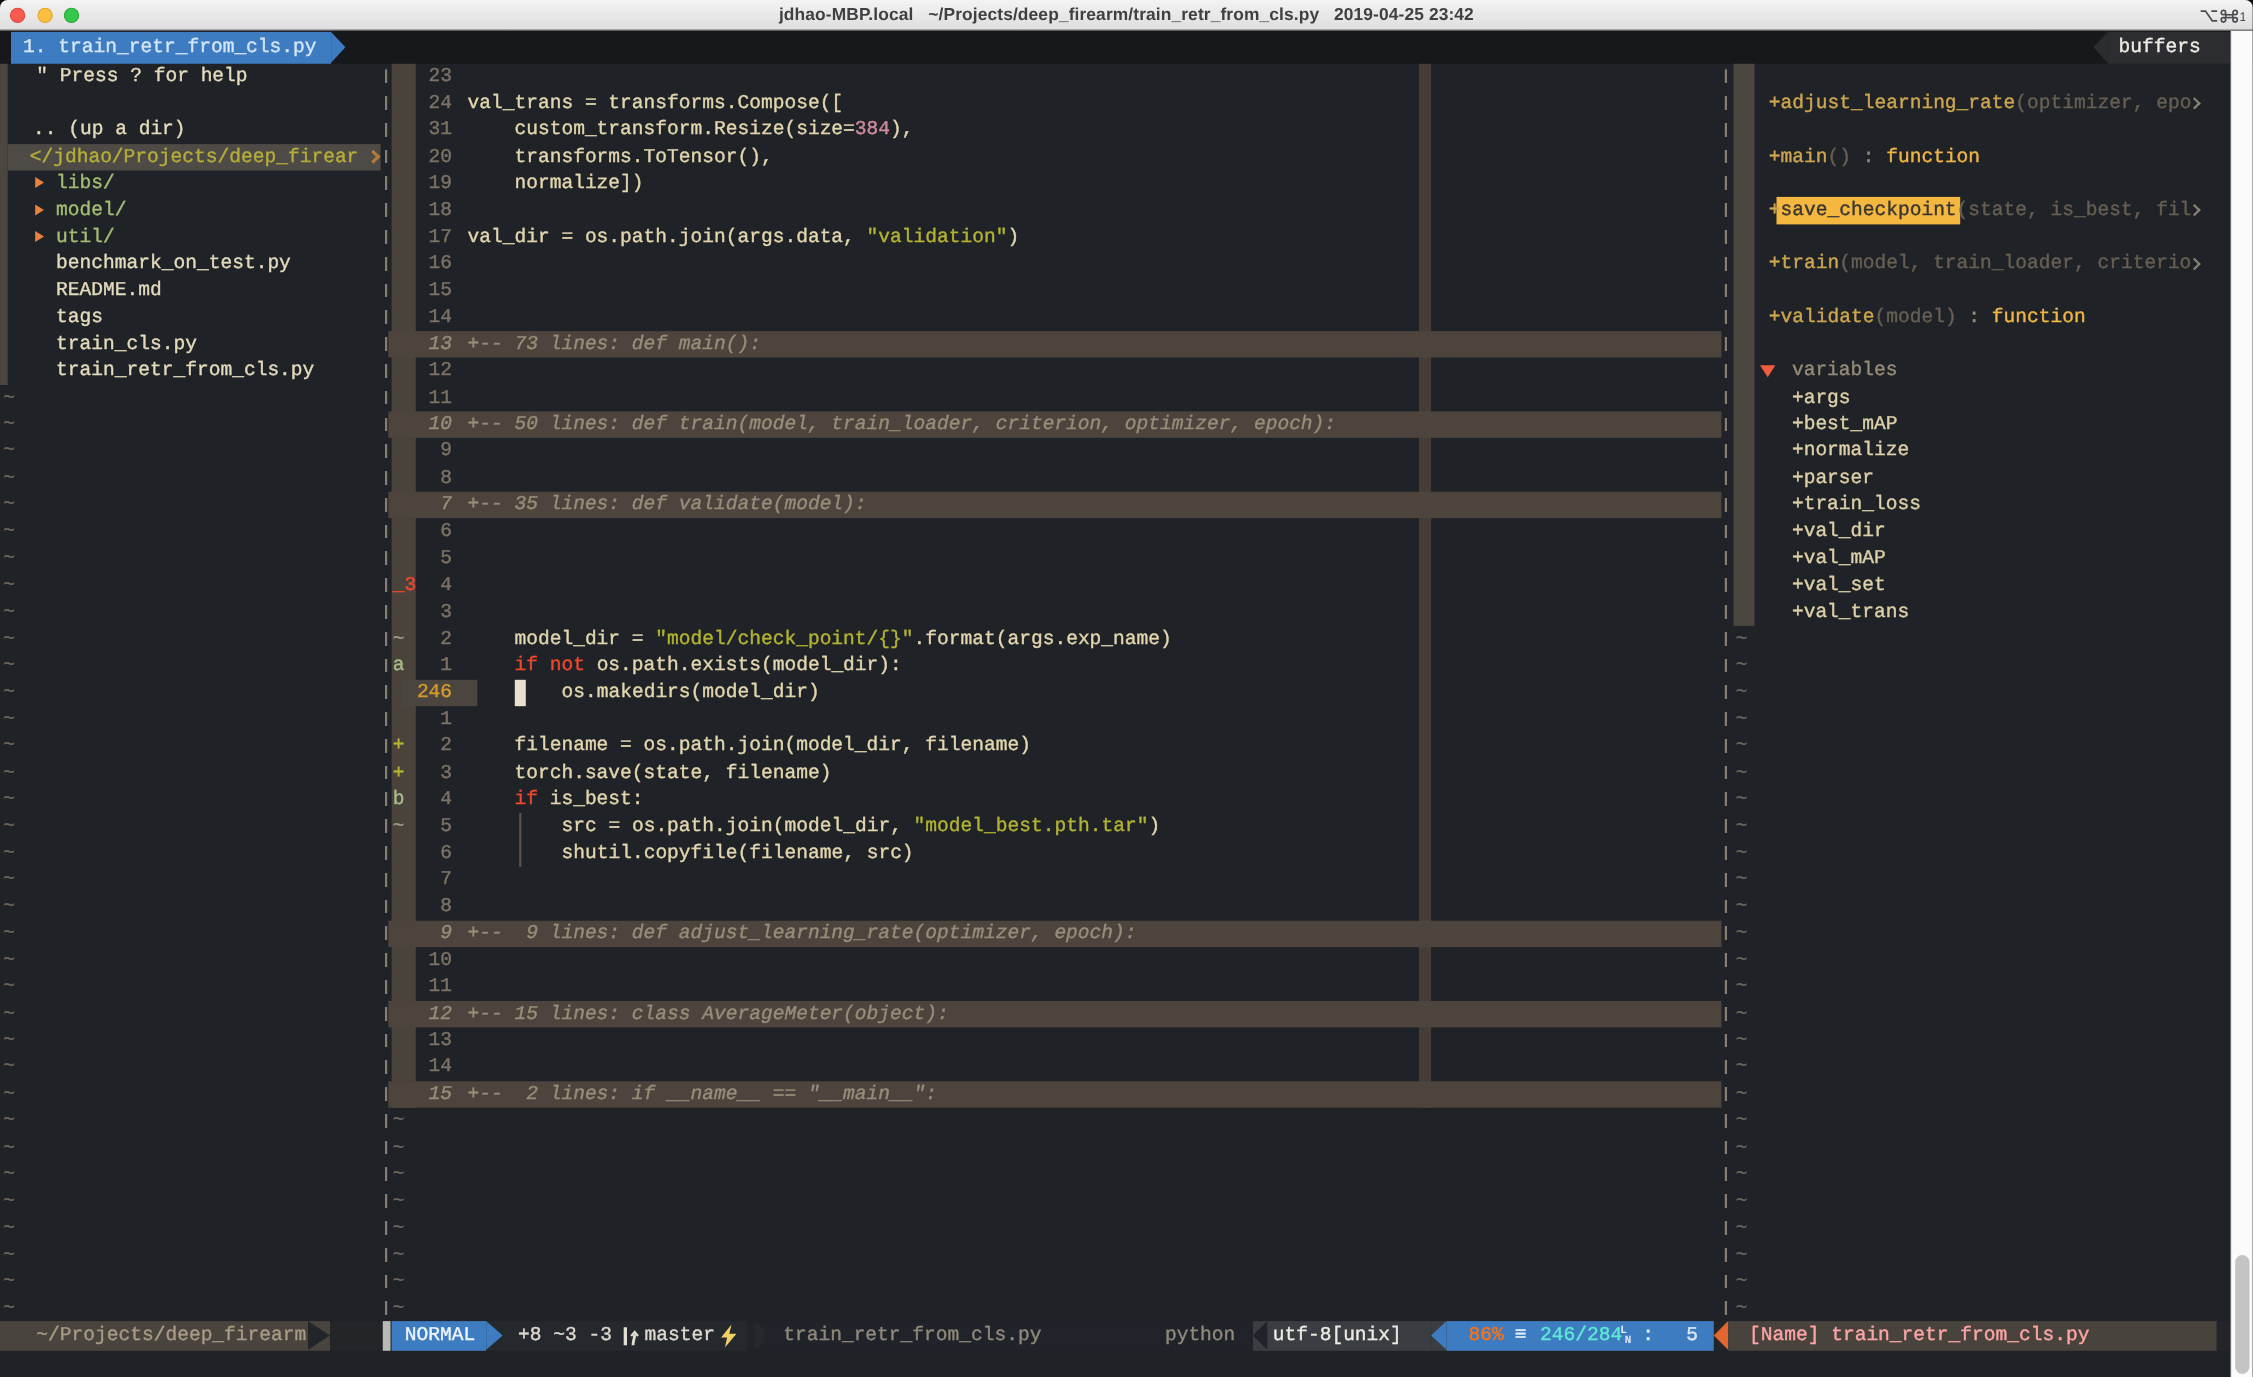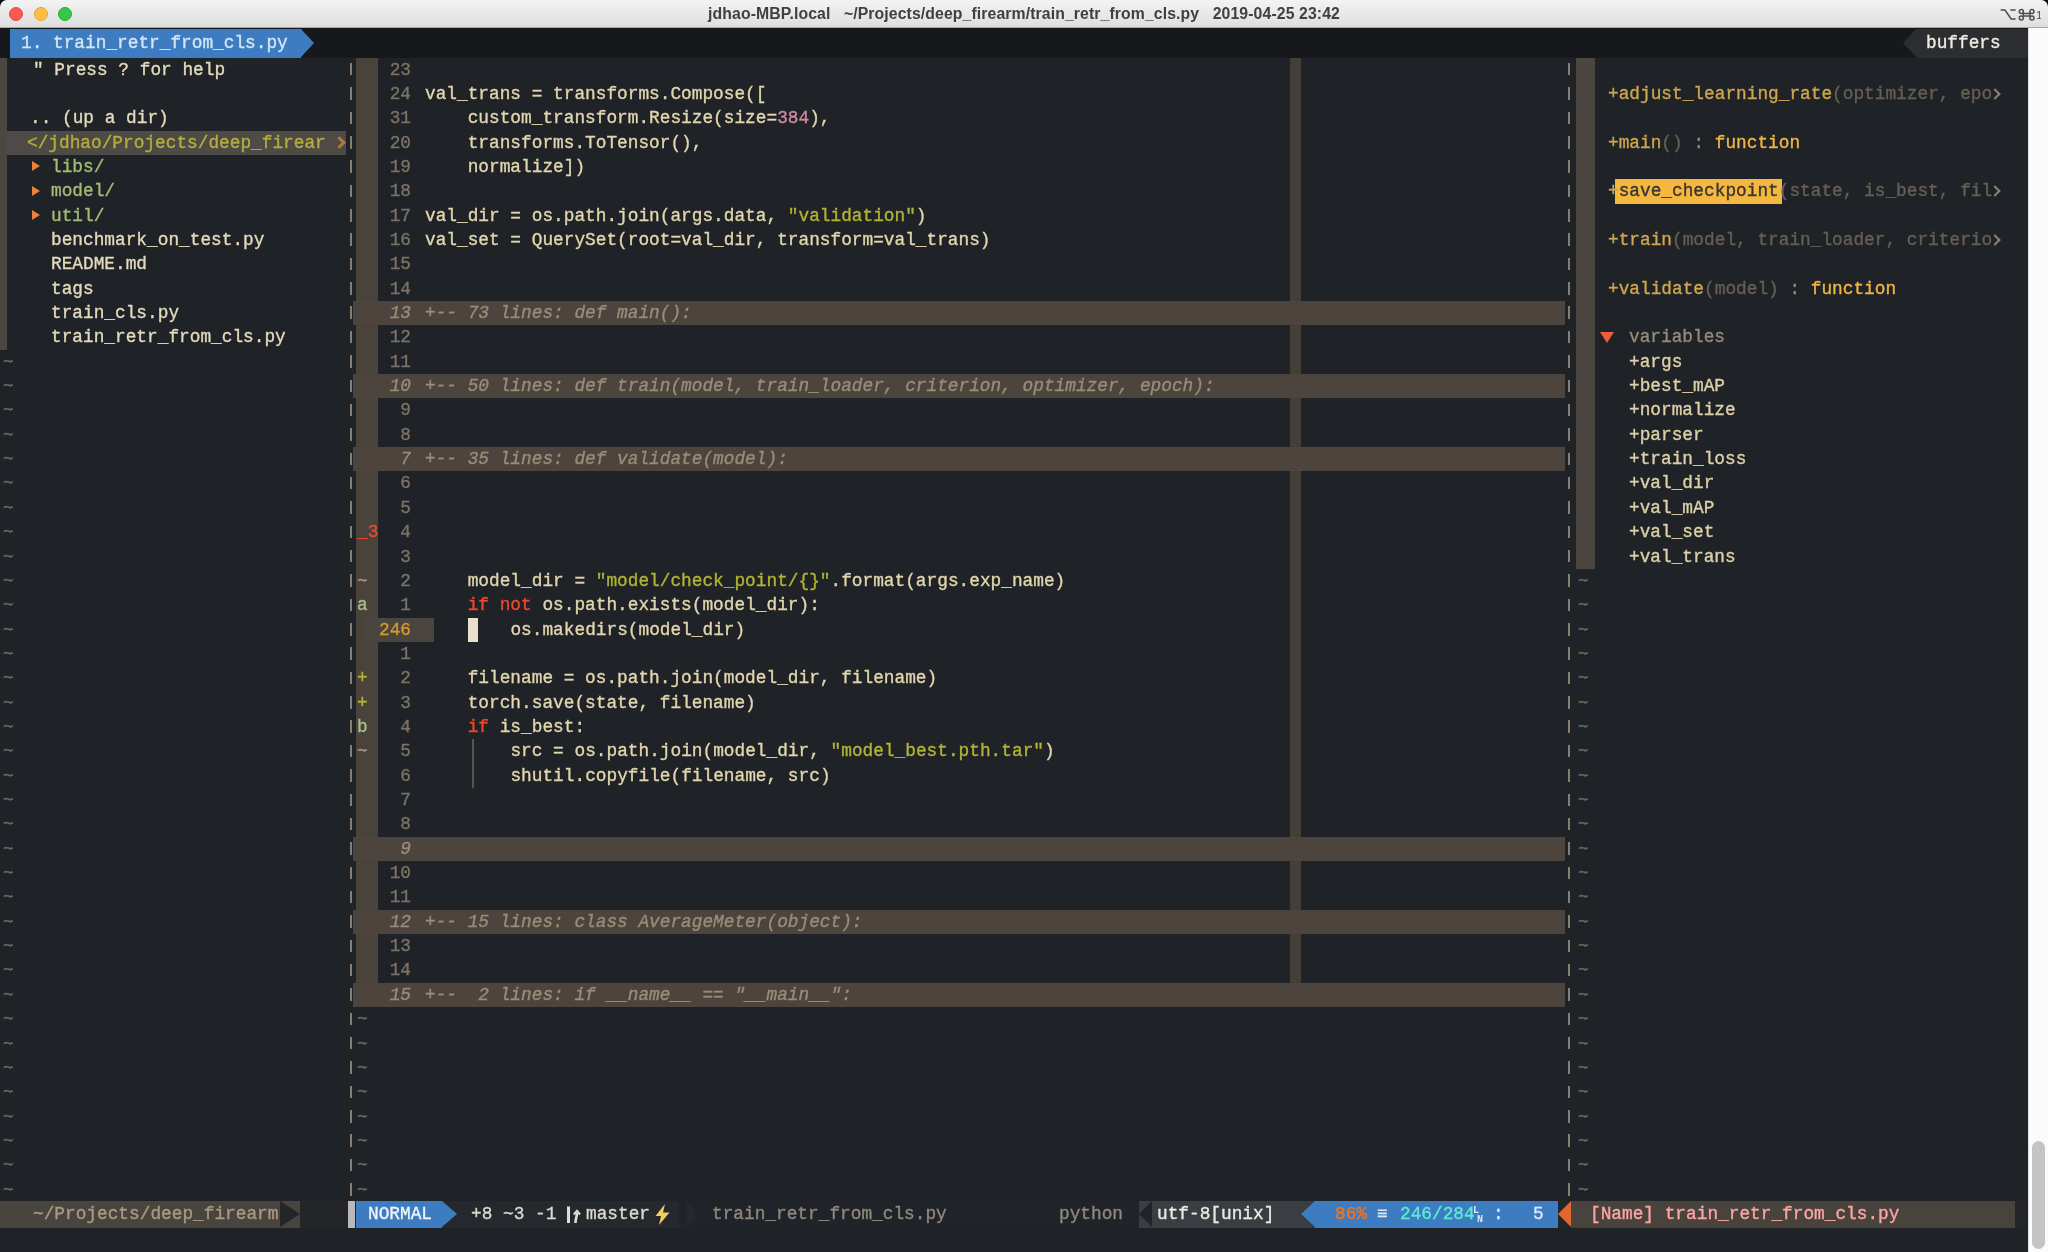--- a/index.html
+++ b/index.html
@@ -117,21 +117,20 @@
 <span class="t num" style="top:106.2px">31</span>
 <span class="t " style="left:425.0px;top:106.2px">    custom_transform.Resize(size=<span class="pk">384</span>),</span>
 <span class="t num" style="top:130.55px">20</span>
 <span class="t " style="left:425.0px;top:130.55px">    transforms.ToTensor(),</span>
 <span class="t num" style="top:154.9px">19</span>
 <span class="t " style="left:425.0px;top:154.9px">    normalize])</span>
 <span class="t num" style="top:179.25px">18</span>
 <span class="t num" style="top:203.6px">17</span>
 <span class="t " style="left:425.0px;top:203.6px">val_dir = os.path.join(args.data, <span class="st">"validation"</span>)</span>
 <span class="t num" style="top:227.95px">16</span>
-<span class="t " style="left:425.0px;top:227.95px">val_set = QuerySet(root=val_dir, transform=val_trans)</span>
 <span class="t num" style="top:252.3px">15</span>
 <span class="t num" style="top:276.65px">14</span>
 <div class="r" style="left:353px;top:301.0px;width:1212px;height:24.35px;background:#4c443d"></div>
 <span class="t num fold" style="top:301.0px">13</span>
 <span class="t fold" style="left:425.0px;top:301.0px">+-- 73 lines: def main():</span>
 <span class="t num" style="top:325.35px">12</span>
 <span class="t num" style="top:349.7px">11</span>
 <div class="r" style="left:353px;top:374.05px;width:1212px;height:24.35px;background:#4c443d"></div>
 <span class="t num fold" style="top:374.05px">10</span>
 <span class="t fold" style="left:425.0px;top:374.05px">+-- 50 lines: def train(model, train_loader, criterion, optimizer, epoch):</span>
@@ -168,20 +167,21 @@
 <span class="t" style="left:357px;top:739.3px;color:#a89984">~</span>
 <span class="t num" style="top:739.3px">5</span>
 <div class="r" style="left:471.5px;top:739.3px;width:2.5px;height:48.7px;background:#5a544c"></div>
 <span class="t " style="left:510.44px;top:739.3px">src = os.path.join(model_dir, <span class="st">"model_best.pth.tar"</span>)</span>
 <span class="t num" style="top:763.65px">6</span>
 <span class="t " style="left:510.44px;top:763.65px">shutil.copyfile(filename, src)</span>
 <span class="t num" style="top:788.0px">7</span>
 <span class="t num" style="top:812.35px">8</span>
 <div class="r" style="left:353px;top:836.7px;width:1212px;height:24.35px;background:#4c443d"></div>
 <span class="t num fold" style="top:836.7px">9</span>
+<span class="t fold" style="left:425.0px;top:836.7px">+--  9 lines: def adjust_learning_rate(optimizer, epoch):</span>
 <span class="t num" style="top:861.05px">10</span>
 <span class="t num" style="top:885.4px">11</span>
 <div class="r" style="left:353px;top:909.75px;width:1212px;height:24.35px;background:#4c443d"></div>
 <span class="t num fold" style="top:909.75px">12</span>
 <span class="t fold" style="left:425.0px;top:909.75px">+-- 15 lines: class AverageMeter(object):</span>
 <span class="t num" style="top:934.1px">13</span>
 <span class="t num" style="top:958.45px">14</span>
 <div class="r" style="left:353px;top:982.8px;width:1212px;height:24.35px;background:#4c443d"></div>
 <span class="t num fold" style="top:982.8px">15</span>
 <span class="t fold" style="left:425.0px;top:982.8px">+--  2 lines: if __name__ == "__main__":</span>
@@ -252,21 +252,21 @@
 <div class="r" style="left:695px;top:1200.6px;width:444px;height:27.0px;background:#202329"></div>
 <div class="r" style="left:1139px;top:1200.6px;width:162px;height:27.0px;background:#3a3d42"></div>
 <div class="aL" style="left:1139px;top:1200.6px;border-top-width:13.5px;border-bottom-width:13.5px;border-right:13px solid #202329"></div>
 <div class="r" style="left:1301px;top:1200.6px;width:14px;height:27.0px;background:#3a3d42"></div>
 <div class="aL" style="left:1301px;top:1200.6px;border-top-width:13.5px;border-bottom-width:13.5px;border-right:14px solid #3e7cc1"></div>
 <div class="r" style="left:1315px;top:1200.6px;width:243px;height:27.0px;background:#3e7cc1"></div>
 <div class="aL" style="left:1558px;top:1200.6px;border-top-width:13.5px;border-bottom-width:13.5px;border-right:13px solid #e2662e"></div>
 <div class="r" style="left:1571px;top:1200.6px;width:444px;height:27.0px;background:#49433e"></div>
 <span class="t" style="left:33px;top:1201.925px;color:#a89a84">~/Projects/deep_firearm</span>
 <span class="t" style="left:368px;top:1201.925px;color:#eef4fb">NORMAL</span>
-<span class="t" style="left:471px;top:1201.925px;color:#ded9cf">+8 ~3 -1</span>
+<span class="t" style="left:471px;top:1201.925px;color:#ded9cf">+8 ~3 -3</span>
 <svg style="position:absolute;left:564px;top:1203.6px" width="18" height="21" viewBox="0 0 18 21">
       <g stroke="#e3ded4" fill="none">
         <path stroke-width="3" d="M4.5 2.5 V19"></path>
         <path stroke-width="2.6" d="M11.5 19 C11.5 14 13 13.5 13 9"></path>
         <path stroke-width="2" d="M9.8 10.5 L13 6.8 L16 10.5" fill="none"></path>
       </g>
     </svg>
 <span class="t" style="left:586px;top:1201.925px;color:#ded9cf">master</span>
 <svg style="position:absolute;left:651px;top:1202.6px" width="23" height="23" viewBox="0 0 23 23">
       <path d="M14 1 L4.5 13 H10 L8 22 L18.5 9.5 H12 Z" fill="#f2cf63"></path>

